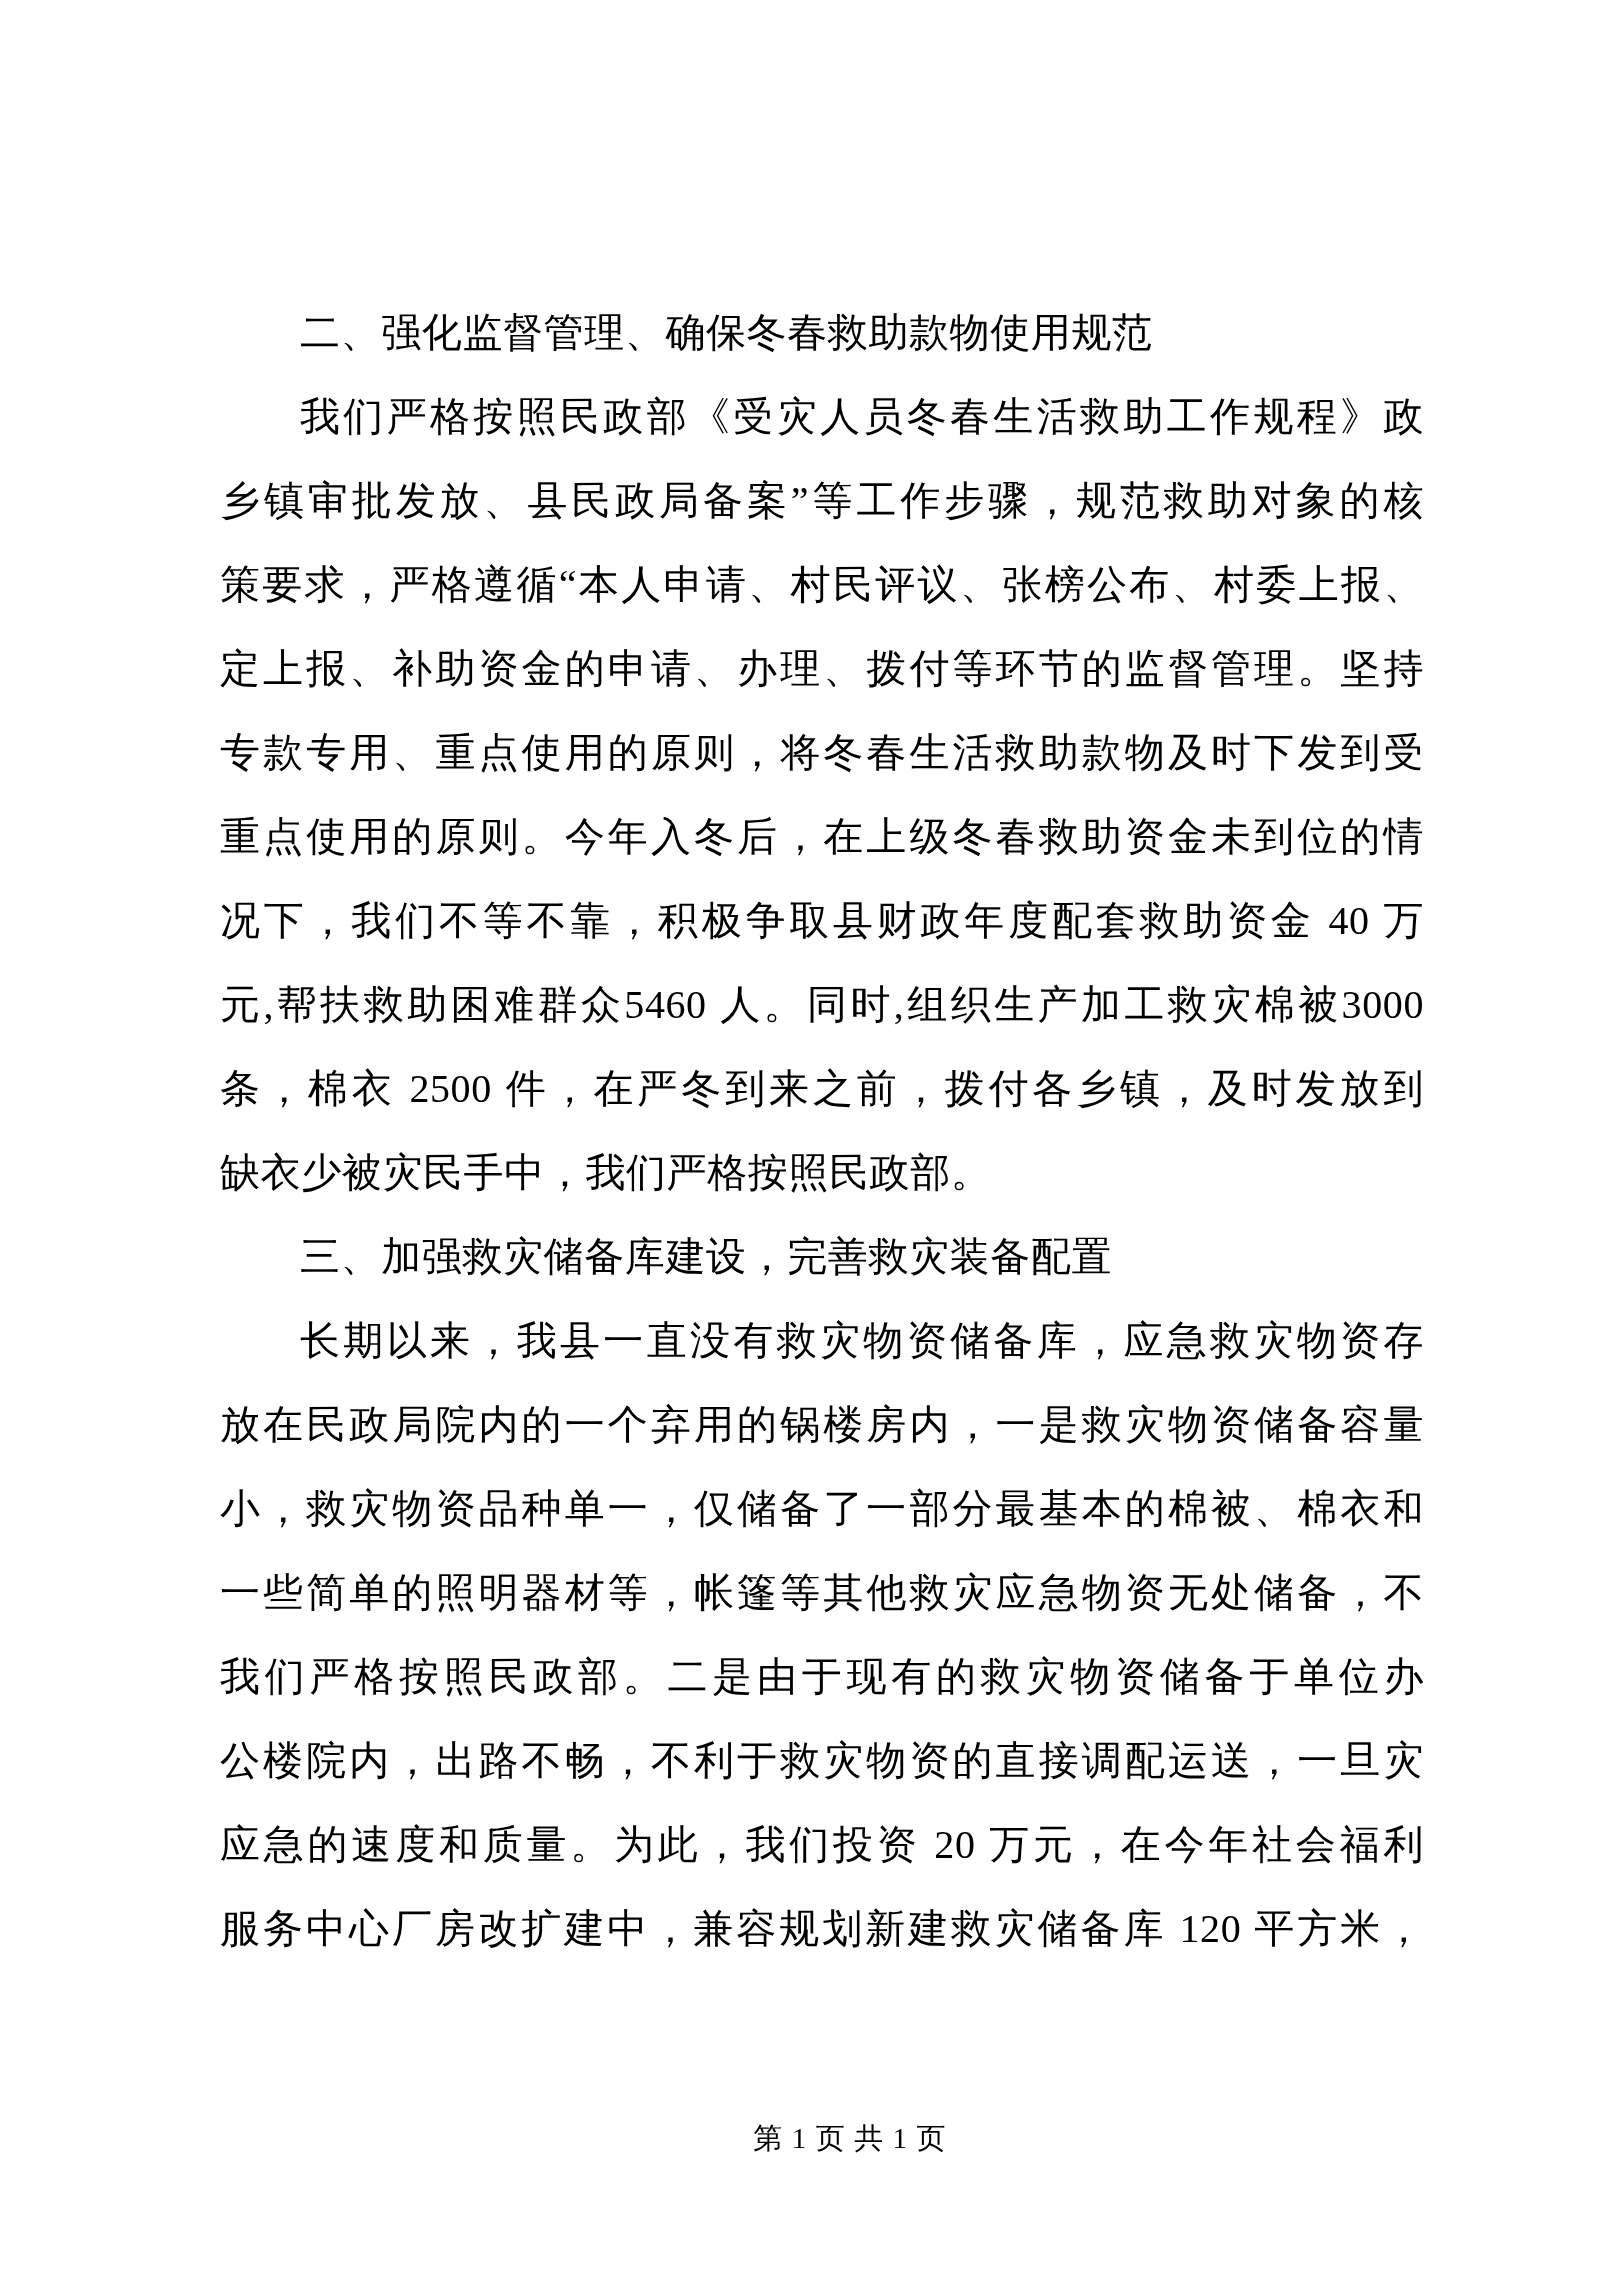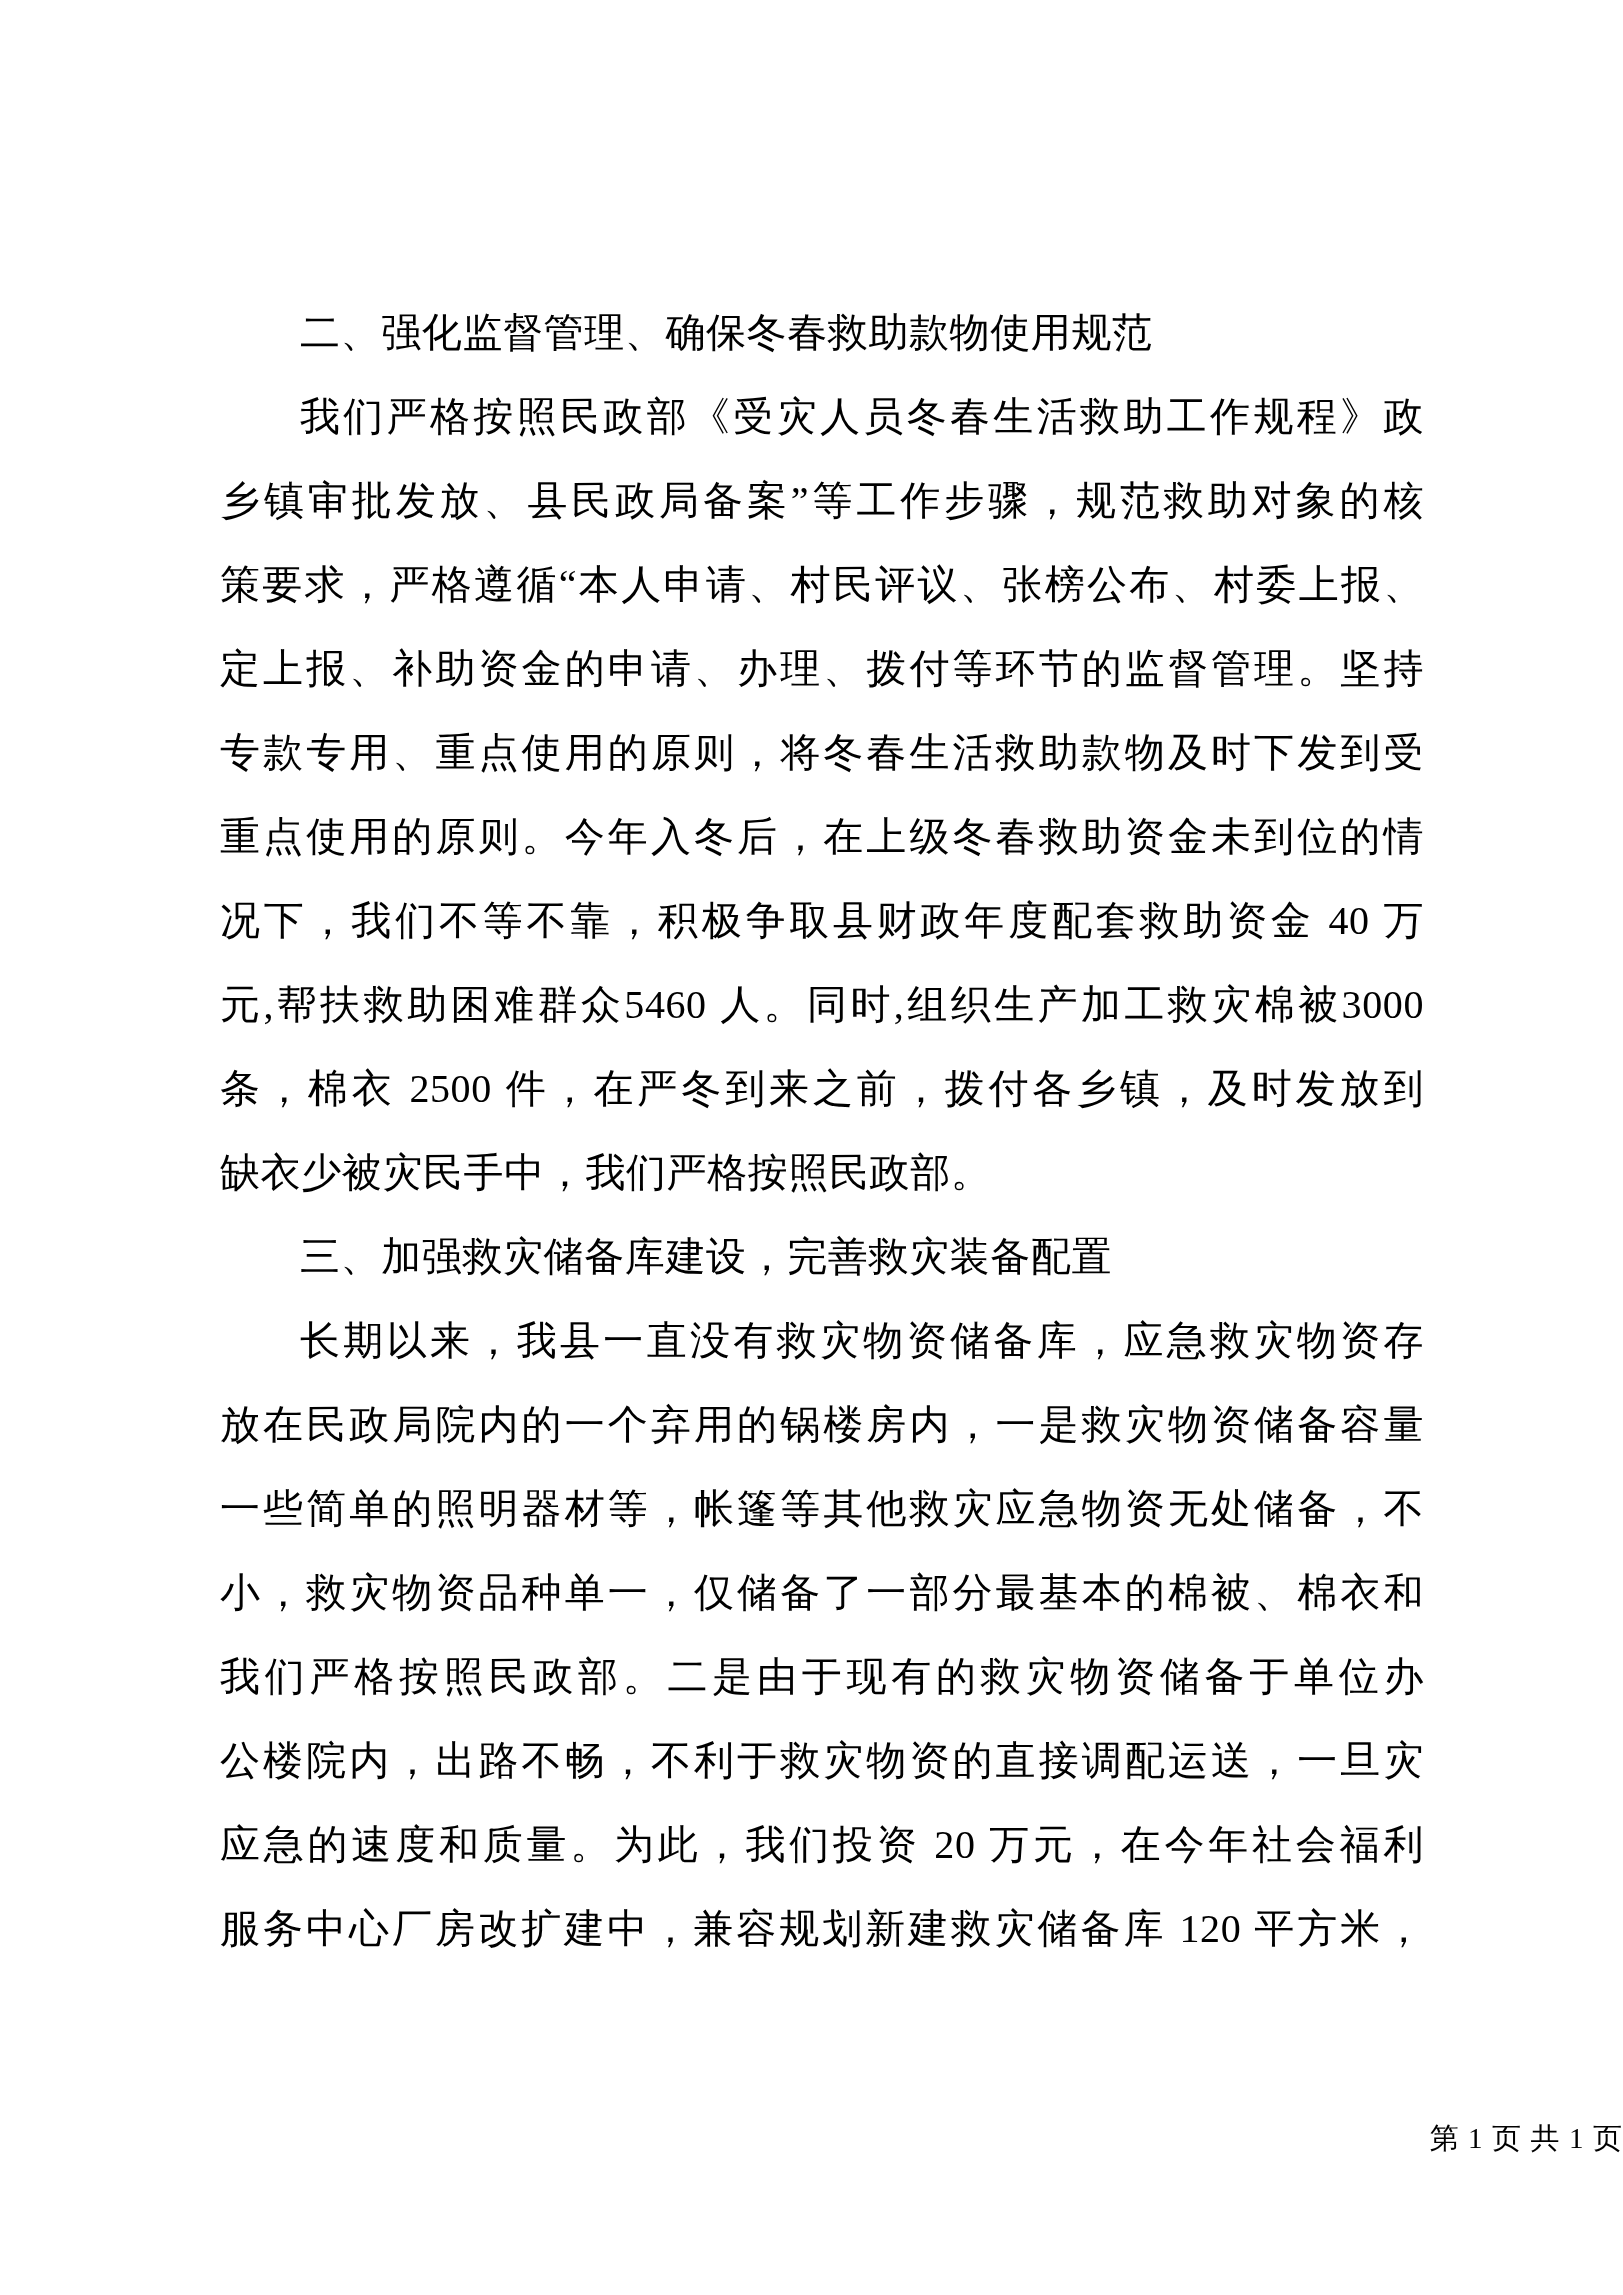--- a/index.html
+++ b/index.html
@@ -41,21 +41,21 @@
   }
   .footer {
     position: absolute;
     top: 2110px;
     left: 0;
     width: 100%;
     box-sizing: border-box;
     padding-left: 77px;
     height: 56px;
     line-height: 56px;
-    text-align: right;
+    text-align: center;
     font-size: 29px;
     letter-spacing: 1.1px;
   }
 </style>
 </head>
 <body>
 
 <div class="page">
   <div class="text-block">
       <div class="line indent">二、强化监督管理、确保冬春救助款物使用规范</div>
@@ -65,22 +65,22 @@
       <div class="line justify">定上报、补助资金的申请、办理、拨付等环节的监督管理。坚持</div>
       <div class="line justify">专款专用、重点使用的原则，将冬春生活救助款物及时下发到受</div>
       <div class="line justify">重点使用的原则。今年入冬后，在上级冬春救助资金未到位的情</div>
       <div class="line justify">况下，我们不等不靠，积极争取县财政年度配套救助资金 40 万</div>
       <div class="line justify">元,帮扶救助困难群众5460 人。同时,组织生产加工救灾棉被3000</div>
       <div class="line justify">条，棉衣 2500 件，在严冬到来之前，拨付各乡镇，及时发放到</div>
       <div class="line">缺衣少被灾民手中，我们严格按照民政部。</div>
       <div class="line indent">三、加强救灾储备库建设，完善救灾装备配置</div>
       <div class="line indent justify">长期以来，我县一直没有救灾物资储备库，应急救灾物资存</div>
       <div class="line justify">放在民政局院内的一个弃用的锅楼房内，一是救灾物资储备容量</div>
+      <div class="line justify">小，救灾物资品种单一，仅储备了一部分最基本的棉被、棉衣和</div>
       <div class="line justify">一些简单的照明器材等，帐篷等其他救灾应急物资无处储备，不</div>
-      <div class="line justify">小，救灾物资品种单一，仅储备了一部分最基本的棉被、棉衣和</div>
       <div class="line justify">我们严格按照民政部。二是由于现有的救灾物资储备于单位办</div>
       <div class="line justify">公楼院内，出路不畅，不利于救灾物资的直接调配运送，一旦灾</div>
       <div class="line justify">应急的速度和质量。为此，我们投资 20 万元，在今年社会福利</div>
       <div class="line justify">服务中心厂房改扩建中，兼容规划新建救灾储备库 120 平方米，</div>
     </div>
 
   <div class="footer">
     <span>第 1 页 共 1 页</span>
   </div>
 </div>

